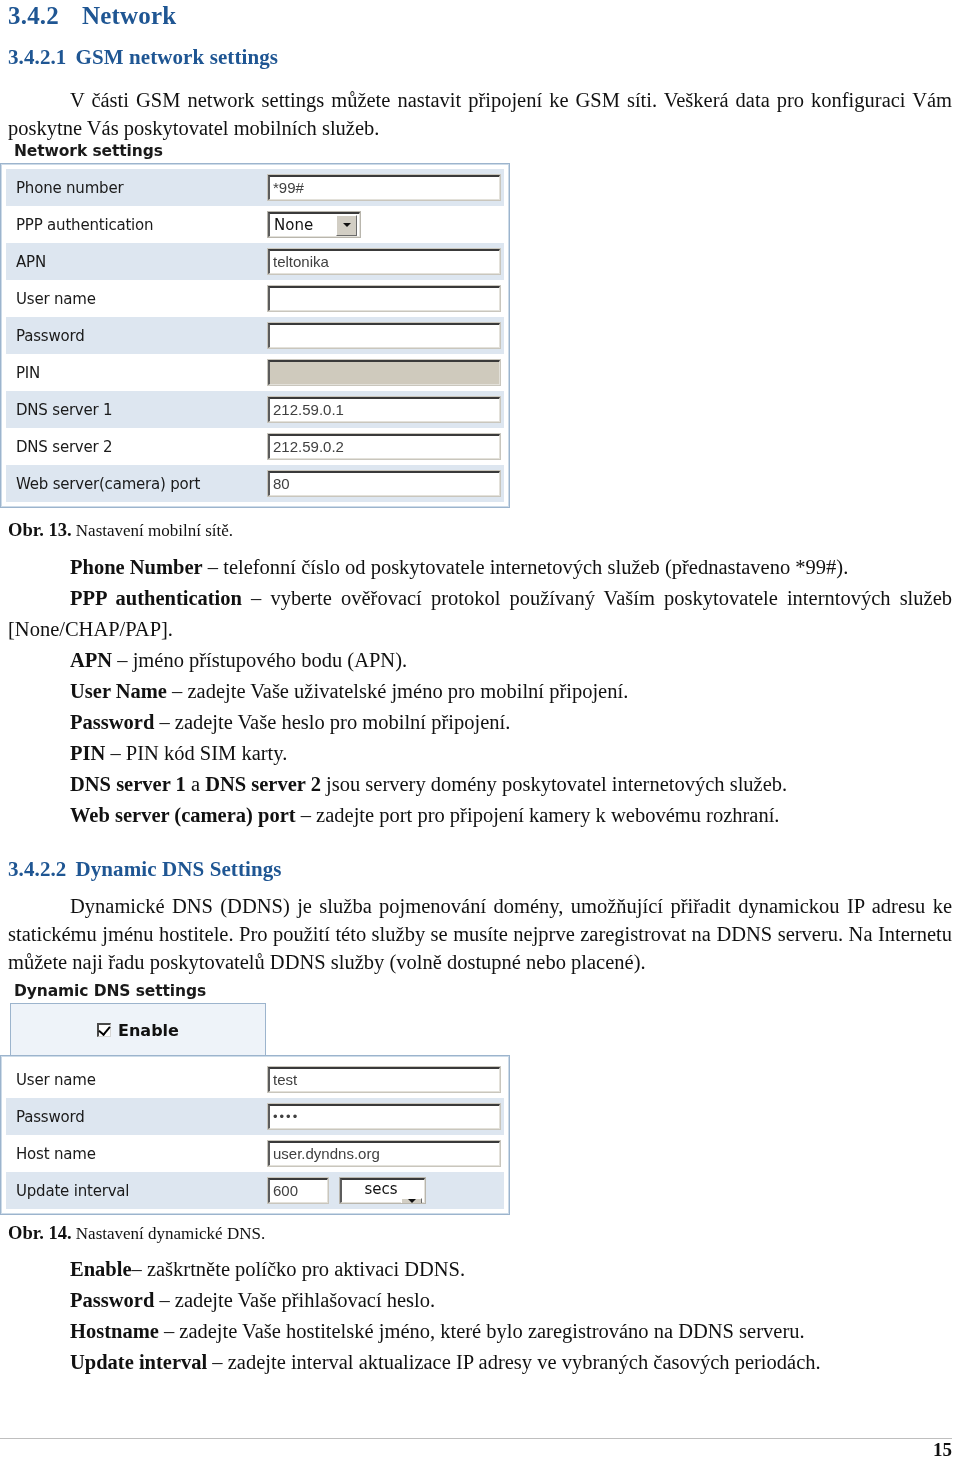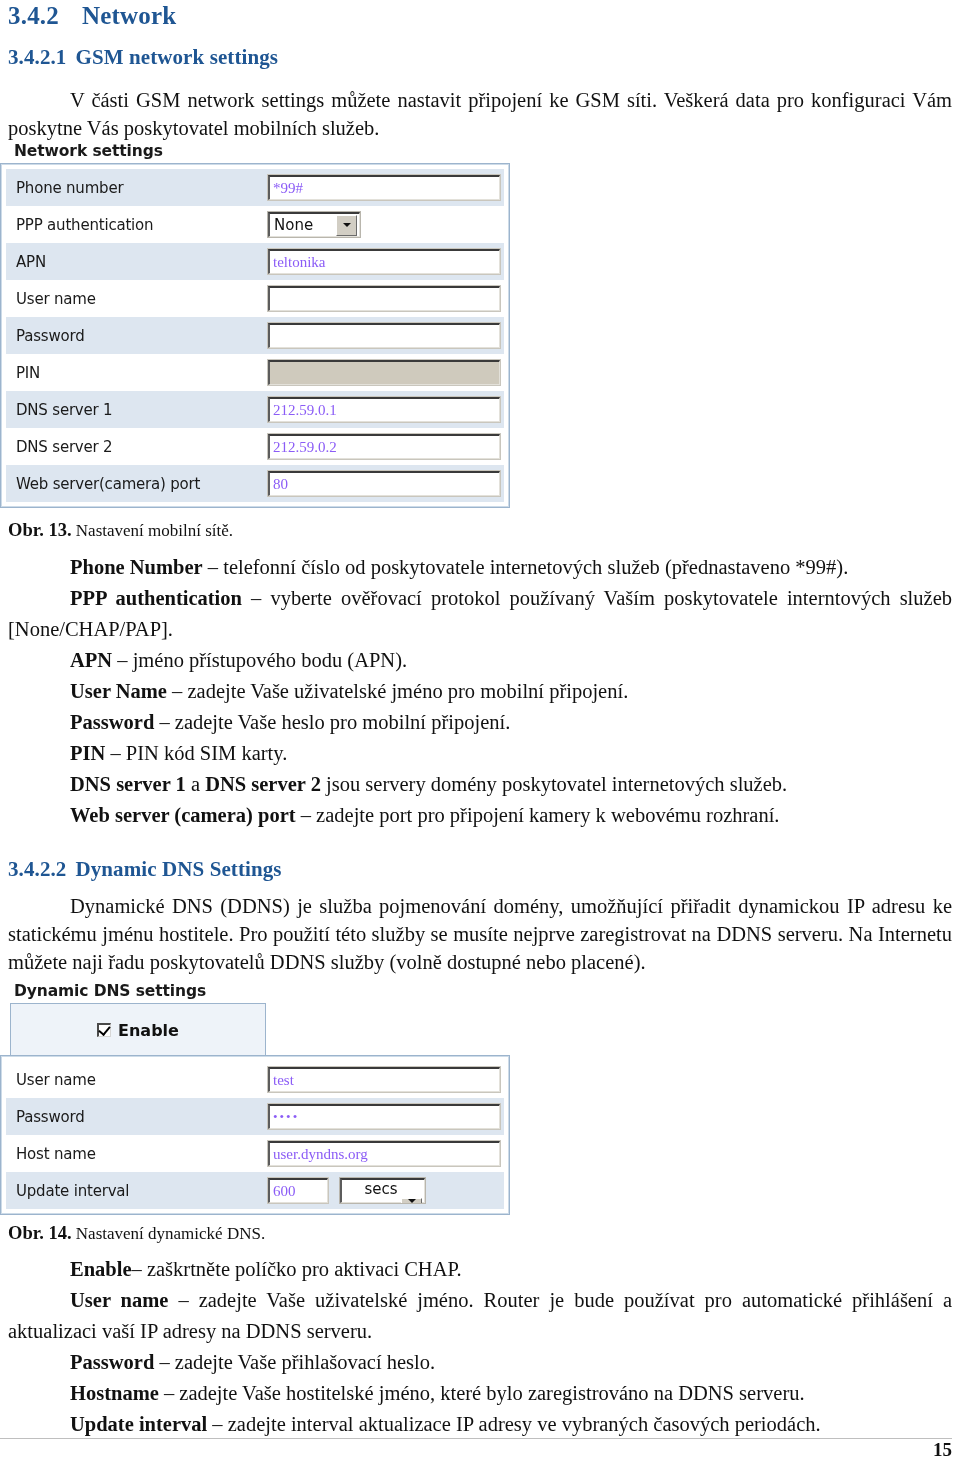--- a/index.html
+++ b/index.html
@@ -120,22 +120,22 @@
     background: #ffffff;
     border: 1px solid #ffffff;
     border-top: 2px solid #3a3a3a;
     border-left: 2px solid #5c5c5c;
     border-right: 1px solid #e3e1da;
     border-bottom: 1px solid #e3e1da;
     outline: 1px solid #c9c6bd;
     font-size: 15px;
     line-height: 22px;
     padding: 0 2px 0 3px;
-    color: #8b5cf6;
-    font-family: Liberation Serif, serif;
+    color: #404040;
+    font-family: Liberation Sans, sans-serif;
     white-space: nowrap;
     overflow: hidden;
   }
   .finput.wide { width: 232px; }
   .finput.disabled { background: #cfcabd; }
   .finput.small { width: 60px; }
 
   .fselect {
     display: inline-flex;
     align-items: center;
@@ -377,22 +377,21 @@
   </div>
 
   <div style="position:absolute; left:8px; top:1222px;">
     <p class="caption">
       <b>Obr. 14.</b>
       <span>Nastavení dynamické DNS.</span>
     </p>
   </div>
 
   <div style="position:absolute; left:8px; top:1254px; width:944px;">
-    <p class="deflist"><b>Enable</b><span>– zaškrtněte políčko pro aktivaci CHAP.</span></p>
-    <p class="deflist"><b>User name</b><span> – zadejte Vaše uživatelské jméno. Router je bude používat pro automatické přihlášení a aktualizaci vaší IP adresy na DDNS serveru.</span></p>
+    <p class="deflist"><b>Enable</b><span>– zaškrtněte políčko pro aktivaci DDNS.</span></p>
     <p class="deflist"><b>Password</b><span> – zadejte Vaše přihlašovací heslo.</span></p>
     <p class="deflist"><b>Hostname</b><span> – zadejte Vaše hostitelské jméno, které bylo zaregistrováno na DDNS serveru.</span></p>
     <p class="deflist"><b>Update interval</b><span> – zadejte interval aktualizace IP adresy ve vybraných časových periodách.</span></p>
   </div>
 
   <div style="position:absolute; left:0px; top:1438px; width:952px;font-weight:bold;">
     <hr class="footer-rule">
     <div class="pageno">15</div>
   </div>
 

